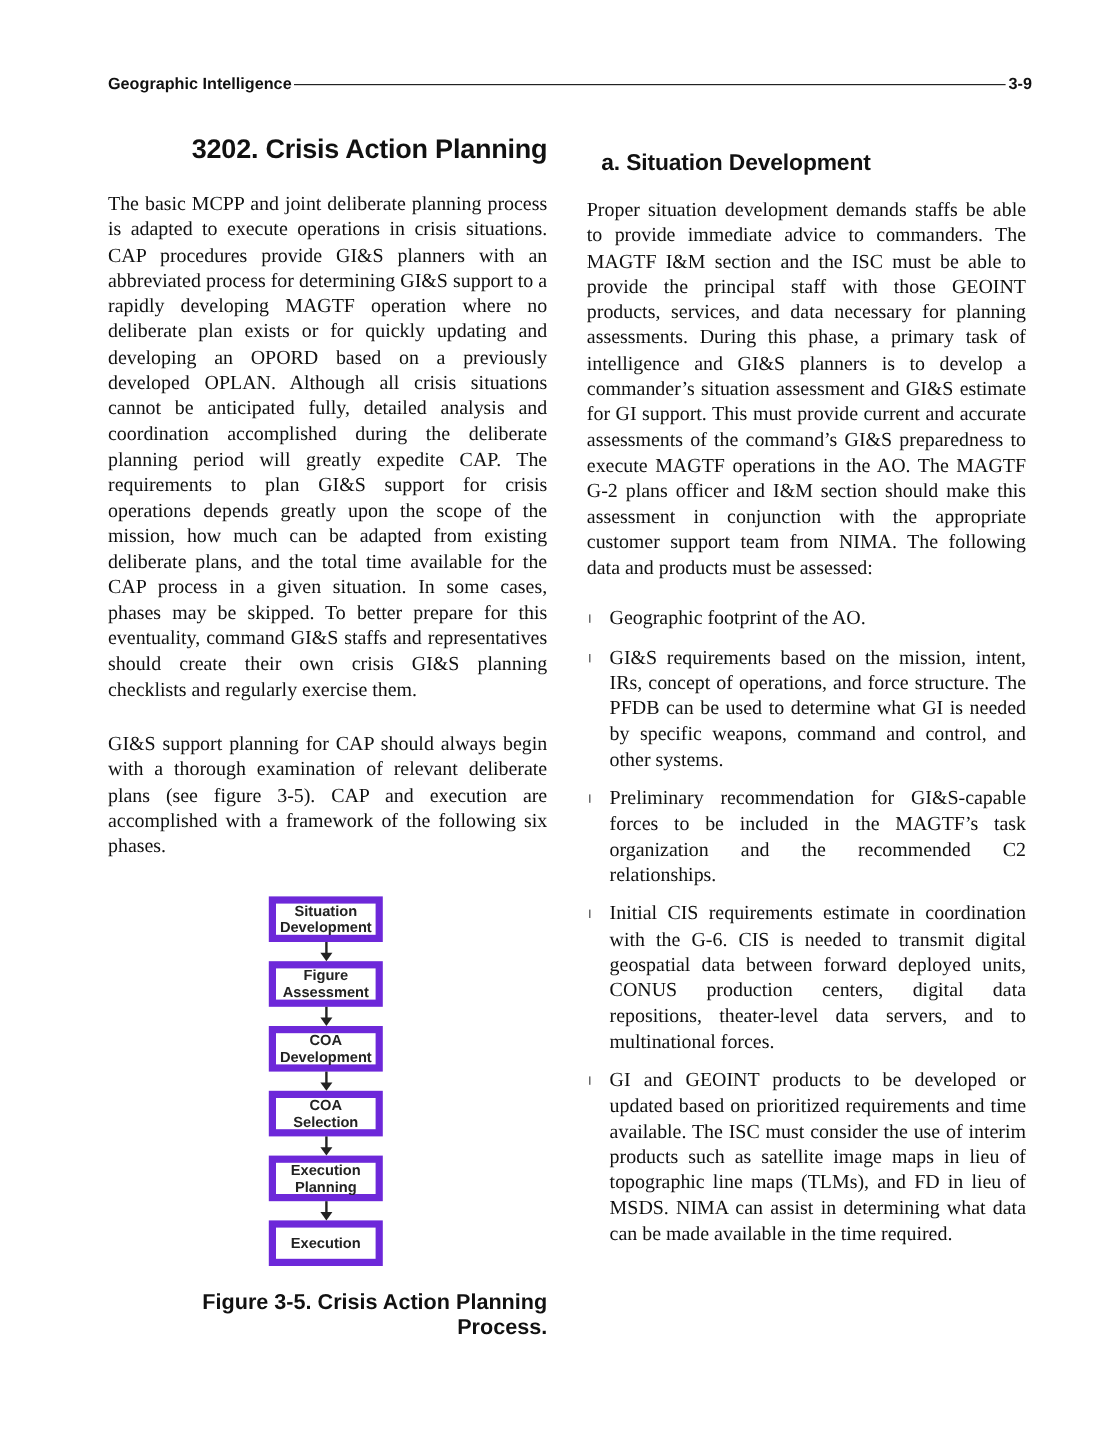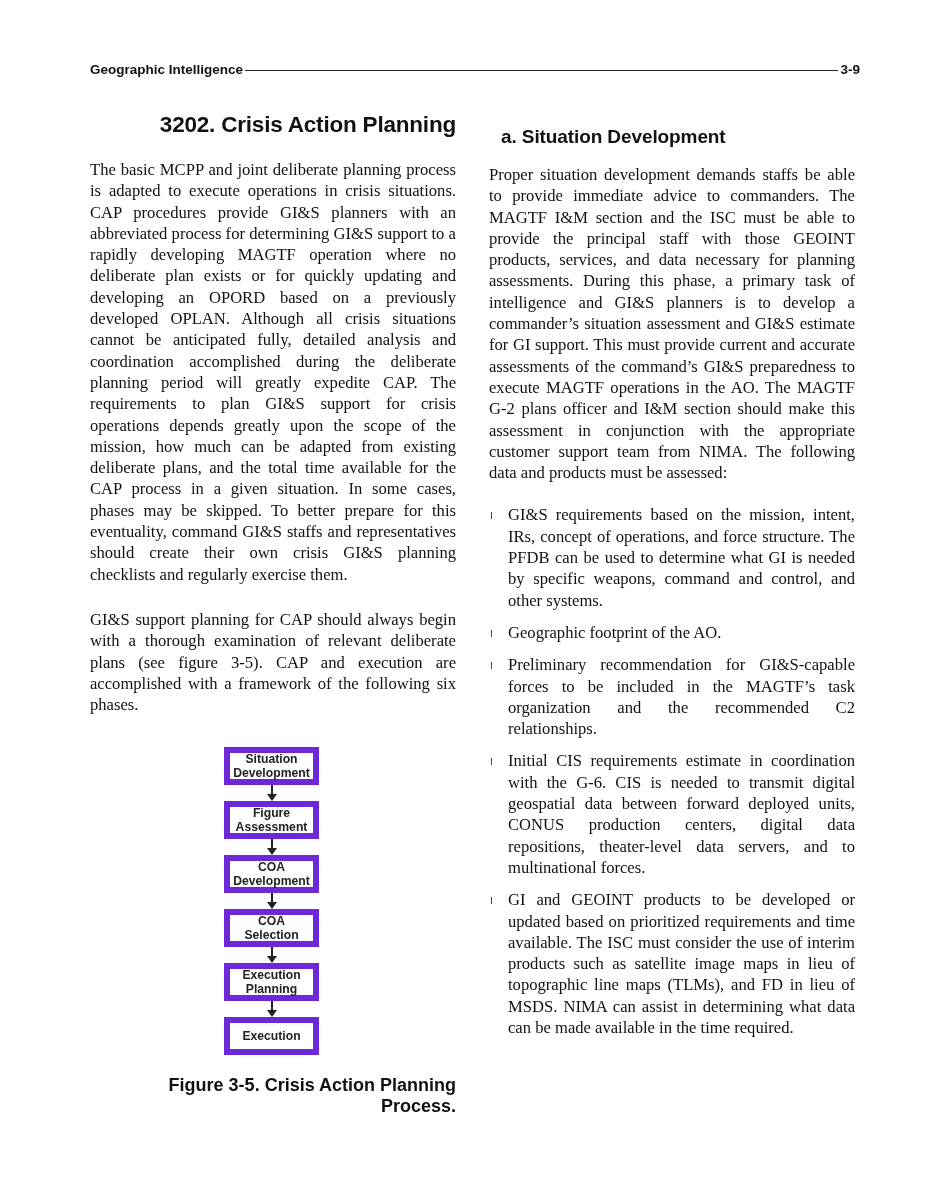--- a/index.html
+++ b/index.html
@@ -91,21 +91,21 @@
       <span>Execution</span>
     </div>
   </div>
 
   <div class="caption">Figure 3-5. Crisis Action Planning Process.</div>
 
   <div class="col-right">
     <h2 class="sub-title">a.  Situation Development</h2>
     <p class="body p1">Proper situation development demands staffs be able to provide immediate advice to commanders. The MAGTF I&amp;M section and the ISC must be able to provide the principal staff with those GEOINT products, services, and data necessary for planning assessments. During this phase, a primary task of intelligence and GI&amp;S planners is to develop a commander’s situation assessment and GI&amp;S estimate for GI support. This must provide current and accurate assessments of the command’s GI&amp;S preparedness to execute MAGTF operations in the AO. The MAGTF G-2 plans officer and I&amp;M section should make this assessment in conjunction with the appropriate customer support team from NIMA. The following data and products must be assessed:</p>
     <ul class="bullets">
+      <li><span class="bullet"></span><span>Geographic footprint of the AO.</span></li>
       <li><span class="bullet"></span><span>GI&amp;S requirements based on the mission, intent, IRs, concept of operations, and force structure. The PFDB can be used to determine what GI is needed by specific weapons, command and control, and other systems.</span></li>
-      <li><span class="bullet"></span><span>Geographic footprint of the AO.</span></li>
       <li><span class="bullet"></span><span>Preliminary recommendation for GI&amp;S-capable forces to be included in the MAGTF’s task organization and the recommended C2 relationships.</span></li>
       <li><span class="bullet"></span><span>Initial CIS requirements estimate in coordination with the G-6. CIS is needed to transmit digital geospatial data between forward deployed units, CONUS production centers, digital data repositions, theater-level data servers, and to multinational forces.</span></li>
       <li><span class="bullet"></span><span>GI and GEOINT products to be developed or updated based on prioritized requirements and time available. The ISC must consider the use of interim products such as satellite image maps in lieu of topographic line maps (TLMs), and FD in lieu of MSDS. NIMA can assist in determining what data can be made available in the time required.</span></li>
     </ul>
   </div>
 
 </div>
 
 </body></html>

